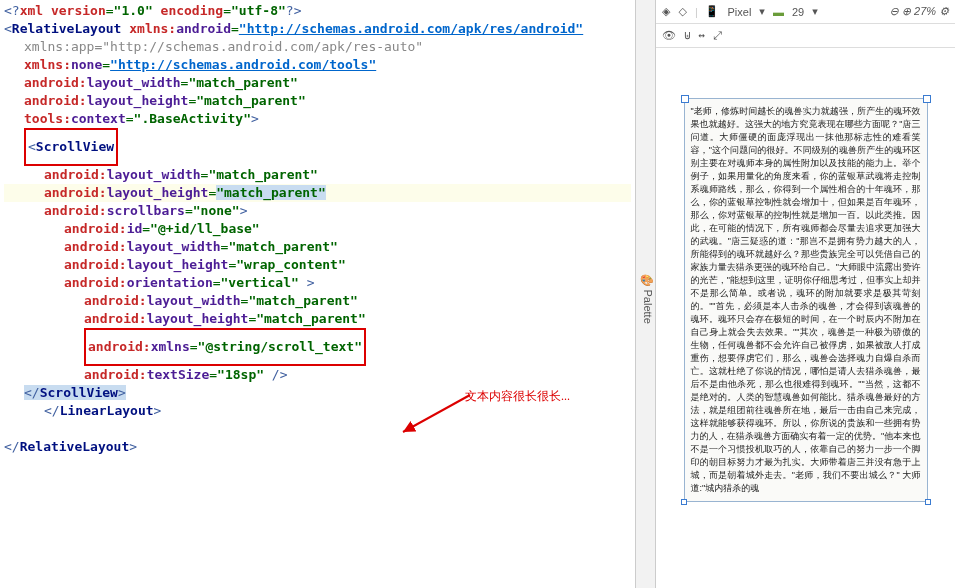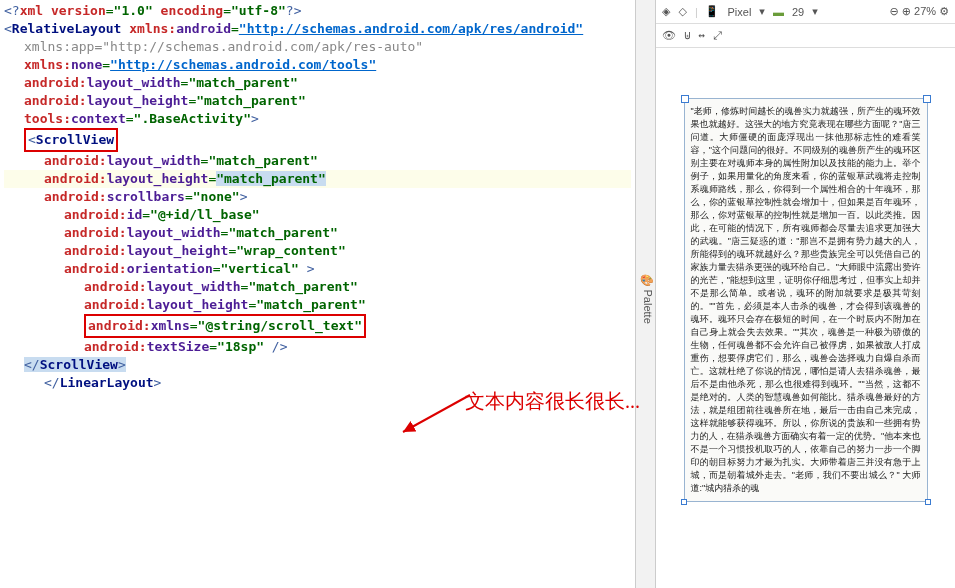--- a/index.html
+++ b/index.html
@@ -12,32 +12,32 @@
     .indent3 { padding-left: 60px; }
     .indent4 { padding-left: 80px; }
     .punct { color: #4060a0; }
     .tag { color: #001080; font-weight: bold; margin-top: 24px; }
     .attrns { color: #C62828; font-weight: bold; margin-top: 16px; }
     .attrname { color: #4c1d95; font-weight: bold; }
     .equals { color: #006400; }
     .string { color: #006400; font-weight: bold; }
     .stringurl { color: #0066cc; text-decoration: underline; }
     .gray { color: #888; }
-    .boxed-red { border: 2px solid #dc0000; padding: 1px 2px; display: inline-block; }
+    .boxed-red { border: 2px solid #dc0000; padding: 8px 2px; display: inline-block; }
     .hl-line { background: #fdfdea; }
     .hl-sel { background: #c8dcf0; }
-    .annotation { position: absolute; color: #dc0000; font-family: "SimSun", serif; font-size: 20px; text-align: center; }
+    .annotation { position: absolute; color: #dc0000; font-family: "SimSun", serif; font-size: 12px; text-align: center; }
     .arrow { position: absolute; }
     .right-column { flex: 1; display: flex; border-left: 1px solid #ccc; }
     .palette-bar { width: 20px; background: #f2f2f2; border-right: 1px solid #ccc; writing-mode: vertical-rl; text-orientation: mixed; text-align: center; padding-top: 8px; font-size: 11px; color: #555; font-family: Arial; }
     .preview-pane { flex: 1; background: #fff; display: flex; flex-direction: column; }
     .toolbar-top { height: 24px; border-bottom: 1px solid #ddd; display: flex; align-items: center; padding: 0 6px; gap: 8px; font-size: 11px; color: #555; font-family: Arial; }
     .toolbar-sep { color: #ccc; }
     .toolbar2 { height: 24px; border-bottom: 1px solid #ddd; display: flex; align-items: center; padding: 0 6px; gap: 8px; font-size: 11px; color: #555; }
-    .zoom { margin-left: auto; }
+    .zoom { margin-left: auto; font-style: italic; }
     .device-preview { flex: 1; display: flex; justify-content: center; align-items: flex-start; padding-top: 50px; background: #fff; }
     .device-frame { width: 244px; border: 1px solid #99b4d1; background: #fafaf8; font-family: "SimSun", "Microsoft YaHei", sans-serif; font-size: 9px; color: #222; line-height: 13px; padding: 6px; text-align: justify; position: relative; }
     .device-frame::before, .device-frame::after { content: ""; position: absolute; width: 6px; height: 6px; background: #fff; border: 1px solid #3a7bd1; }
     .device-frame::before { top: -4px; left: -4px; }
     .device-frame::after { top: -4px; right: -4px; }
     .corner-bl, .corner-br { position: absolute; width: 6px; height: 6px; background: #fff; border: 1px solid #3a7bd1; }
     .corner-bl { bottom: -4px; left: -4px; }
     .corner-br { bottom: -4px; right: -4px; }
   </style>
 </head>
@@ -102,20 +102,23 @@
     <div class="code-line indent4">
       <span class="attrns">android:</span><span class="attrname">textSize</span><span class="equals">=</span><span class="string">"18sp"</span><span class="punct"> /&gt;</span>
     </div>
     <div class="code-line indent1">
       <span class="hl-sel"><span class="punct">&lt;/</span><span class="tag">ScrollView</span><span class="punct">&gt;</span></span>
     </div>
     <div class="code-line indent2">
       <span class="punct">&lt;/</span><span class="tag">LinearLayout</span><span class="punct">&gt;</span>
     </div>
     <div class="code-line" style="height:18px"></div>
+    <div class="code-line">
+      <span class="punct">&lt;/</span><span class="tag">RelativeLayout</span><span class="punct">&gt;</span>
+    </div>
   </div>
 
   <div class="right-column">
     <div class="palette-bar">
       <span>🎨</span>
       <span>Palette</span>
     </div>
     <div class="preview-pane">
       <div class="toolbar-top">
         <span>◈</span>

